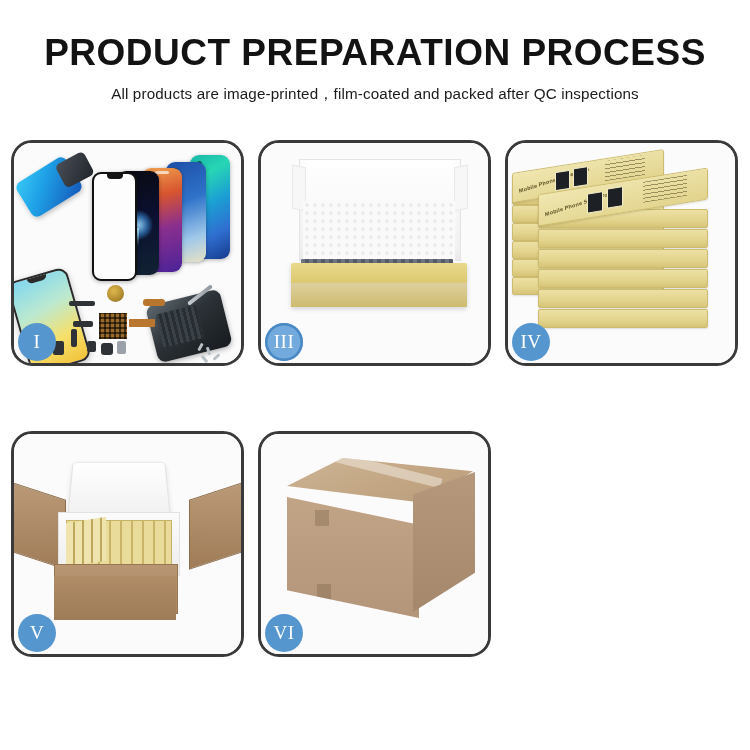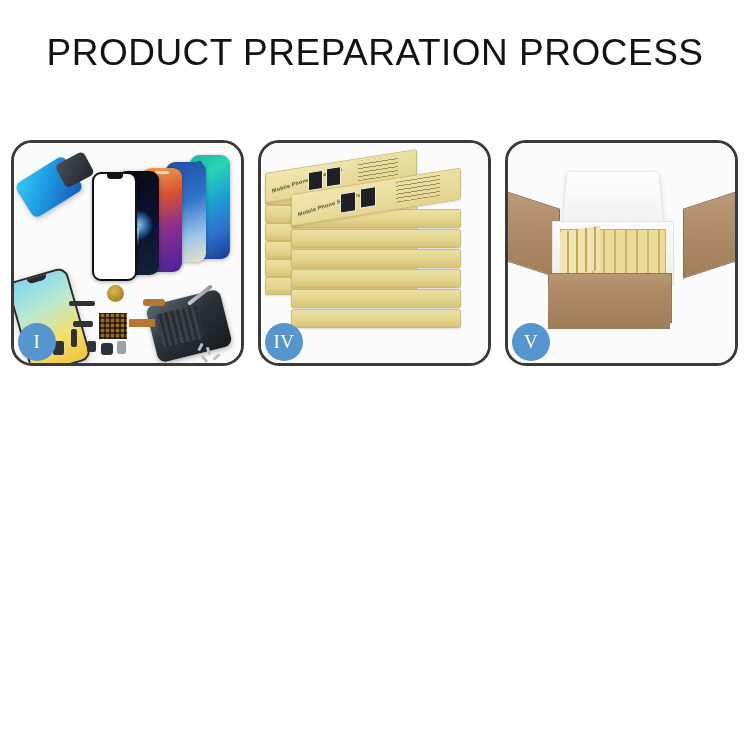--- a/index.html
+++ b/index.html
@@ -23,21 +23,21 @@
   
   .header {
     position: absolute;
     top: 34px;
     left: 0;
     width: 750px;
     text-align: center;
   }
   .title {
     font-size: 37px;
-    font-weight: normal;
+    font-weight: bold;
     letter-spacing: 0.5px;
     color: #131313;
     line-height: 1.05;
     white-space: nowrap;
     font-family: "Liberation Sans", sans-serif;
   }
   .subtitle {
     margin-top: 11px;
     font-size: 15.2px;
     color: #1b1b1b;
@@ -372,20 +372,21 @@
     position: absolute; width: 14px; height: 16px; background: rgba(120,96,70,.35);
   }
 </style>
 </head>
 <body>
 
 <div class="page">
 
   <div class="header">
     <div class="title">PRODUCT PREPARATION PROCESS</div>
+    <div class="subtitle">All products are image-printed，film-coated and packed after QC inspections</div>
   </div>
 
   <div class="grid">
 
     <div class="panel">
       <div class="scene">
         <div class="fan">
           <div class="ph p5">
               <span class="punch"></span>
             </div>
@@ -423,20 +424,32 @@
             <i style="left:6px;top:12px;transform:rotate(-40deg)"></i>
           </span>
         </div>
       </div>
       <div class="badge">
         <span>I</span>
       </div>
     </div>
 
 
+    <div class="panel">
+      <div class="scene">
+        <div class="box3lid"></div>
+        <div class="foam3"></div>
+        <div class="box3inner"></div>
+        <div class="box3tray"></div>
+        <div class="box3front"></div>
+      </div>
+      <div class="badge ring">
+        <span>III</span>
+      </div>
+    </div>
 
     <div class="panel">
       <div class="scene">
         <div class="stack">
 
           <div class="rbox" style="left:4px;top:44px;width:150px;height:16px;border-radius:2px;"></div>
           <div class="rbox" style="left:4px;top:62px;width:150px;height:16px;border-radius:2px;"></div>
           <div class="rbox" style="left:4px;top:80px;width:150px;height:16px;border-radius:2px;"></div>
           <div class="rbox" style="left:4px;top:98px;width:150px;height:16px;border-radius:2px;"></div>
           <div class="rbox" style="left:4px;top:116px;width:150px;height:16px;border-radius:2px;"></div>
@@ -481,15 +494,32 @@
         <div class="ybatch"></div>
         <div class="ybatch2"></div>
         <div class="carton"></div>
         <div class="cartonface"></div>
       </div>
       <div class="badge">
         <span>V</span>
       </div>
     </div>
 
+    <div class="panel">
+      <div class="scene">
+        <div class="ship">
+          <div class="shiptop">
+            <span class="tape"></span>
+          </div>
+          <div class="shipleft">
+            <span class="seam" style="left:28px;top:18px;"></span>
+            <span class="seam" style="left:30px;top:92px;"></span>
+          </div>
+          <div class="shipright"></div>
+        </div>
+      </div>
+      <div class="badge">
+        <span>VI</span>
+      </div>
+    </div>
 
   </div>
 </div>
 
 </body></html>

